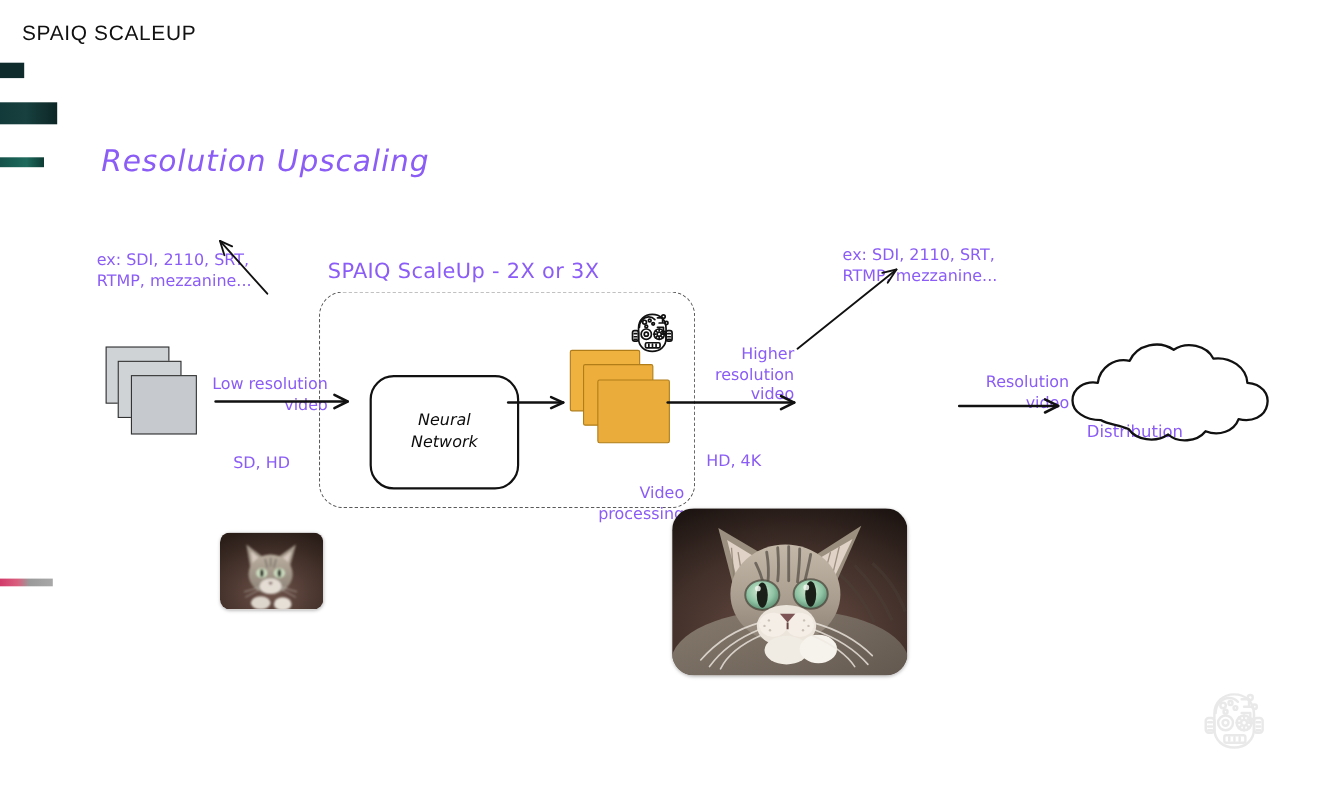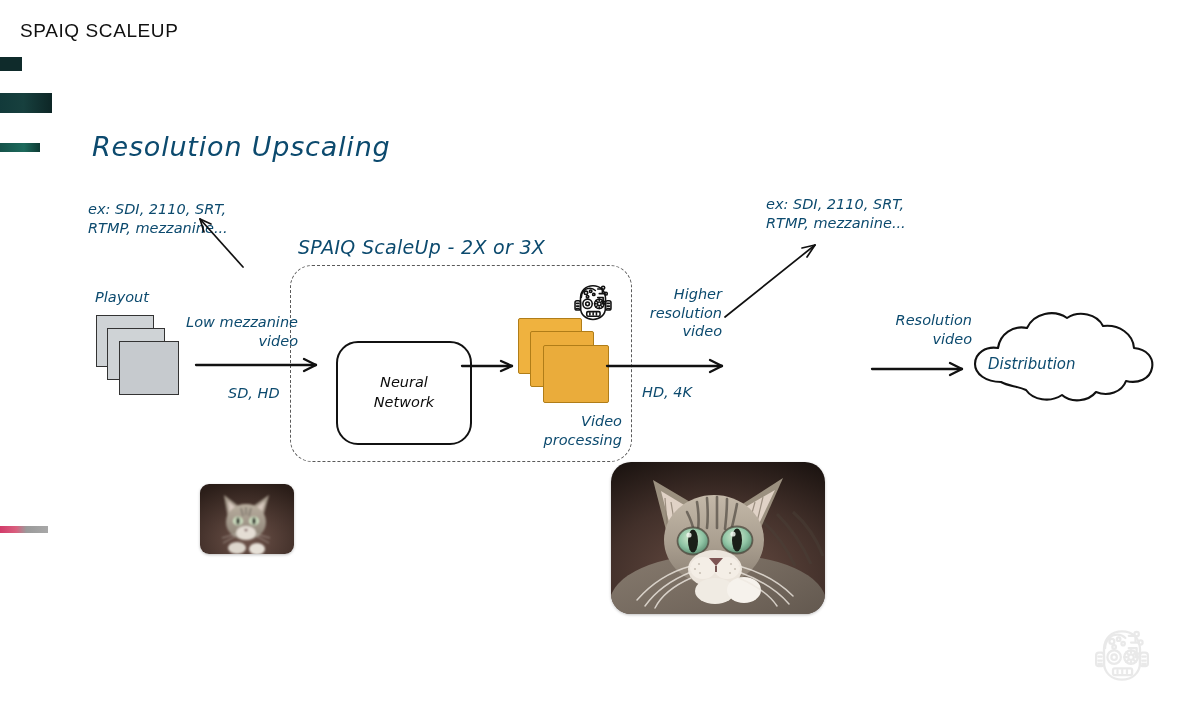--- a/index.html
+++ b/index.html
@@ -22,28 +22,28 @@
   .edgebar-2{top:93px;width:52px;height:20px;
     background:linear-gradient(90deg,#123a3a 0%,#17403e 45%,#0d2626 100%);}
   .edgebar-3{top:143px;width:40px;height:9px;
     background:linear-gradient(90deg,#15524a 0%,#1d6a5c 60%,#0e3b34 100%);}
   .edgebar-4{top:526px;width:48px;height:7px;
     background:linear-gradient(90deg,#d23b6a 0%,#d9607f 34%,#9a9a9a 55%,#a8a8a8 100%);}
 
   
   .hand{
     font-family:"DejaVu Sans",sans-serif;
-    color:#0c4a6e;position:absolute;white-space:pre;line-height:1.28;
+    color:#8b5cf6;position:absolute;white-space:pre;line-height:1.28;
   }
   .slide-title{
     left:92px;top:130px;font-size:27px;letter-spacing:.8px;
     font-style:italic;font-weight:400;
   }
-  .box-title{left:298px;top:235px;font-size:19px;letter-spacing:.3px;font-style:italic;}
-  .ann{font-size:14.5px;font-style:italic;}
+  .box-title{left:298px;top:235px;font-size:19px;letter-spacing:.3px;}
+  .ann{font-size:14.5px;margin-top:28px;}
   .ann-center{text-align:right;}
 
   
   .dashed-box{
     position:absolute;left:290px;top:265px;width:340px;height:195px;
     border:1.6px dashed #5a5a5a;border-radius:22px;background:transparent;
   }
 
   
   .proc-box{
@@ -104,24 +104,24 @@
   <div class="hand slide-title">Resolution Upscaling</div>
 
   <div class="dashed-box"></div>
   <div class="hand box-title">SPAIQ ScaleUp - 2X or 3X</div>
 
   <div class="hand ann" style="left:88px;top:200px;">ex: SDI, 2110, SRT,
 RTMP, mezzanine...</div>
 
   <div class="hand ann" style="left:95px;top:288px;">Playout</div>
 
-  <div class="hand ann ann-center" style="left:170px;top:313px;width:128px;">Low mezzanine
+  <div class="hand ann ann-center" style="left:170px;top:313px;width:128px;">Low resolution
 video</div>
 
-  <div class="hand ann" style="left:228px;top:384px;">SD, HD</div>
+  <div class="hand ann" style="left:212px;top:384px;">SD, HD</div>
 
   <div class="stack" style="left:96px;top:315px;width:84px;height:80px;">
     <div class="card gray-card c1"></div>
     <div class="card gray-card c2"></div>
     <div class="card gray-card c3"></div>
   </div>
 
   <div class="proc-box" id="box-nn">
     <div class="lbl">Neural
 Network</div>

